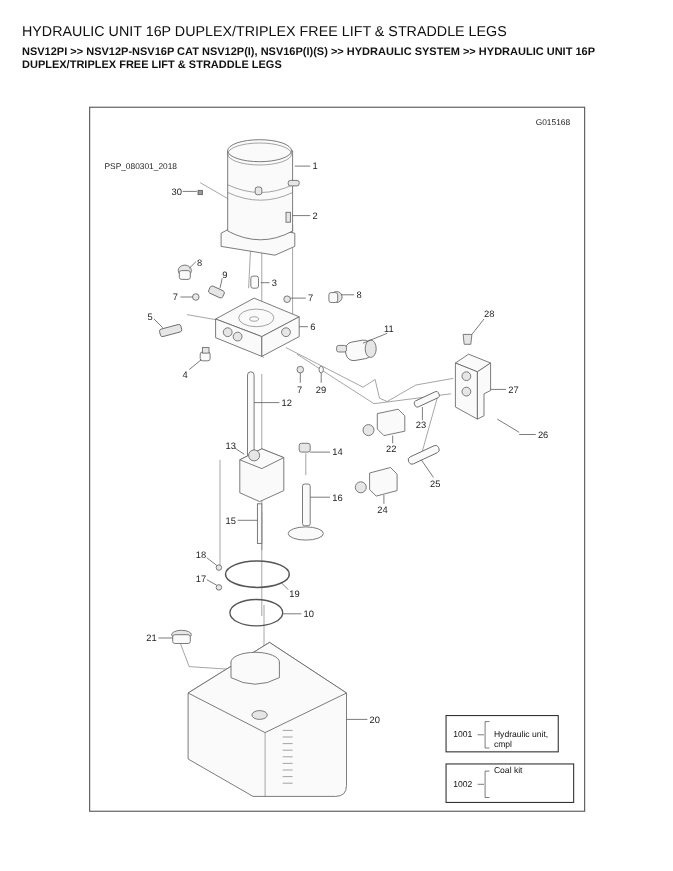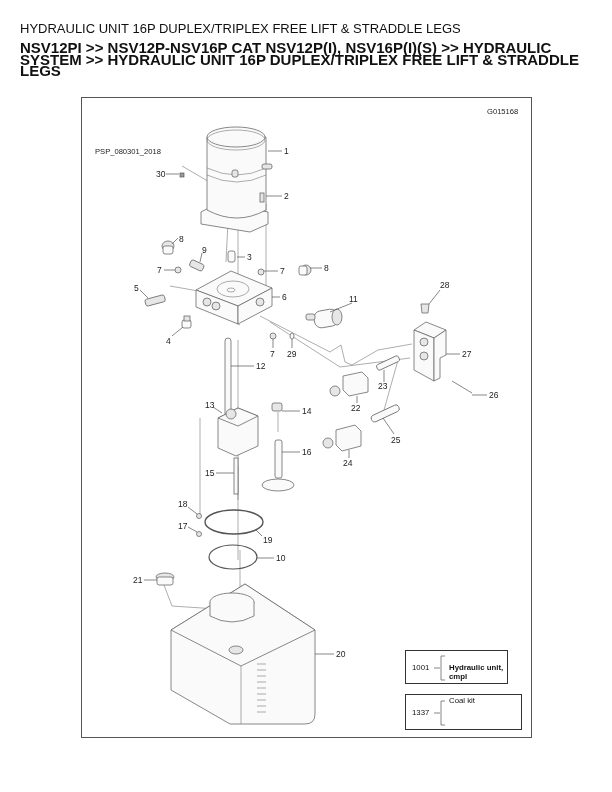--- a/index.html
+++ b/index.html
@@ -1,19 +1,19 @@
 <!DOCTYPE html>
 <html><head>
 <meta charset="utf-8">
 <style>
   html, body { margin: 0; padding: 0; background: #ffffff; }
   body { width: 612px; height: 792px; position: relative; overflow: hidden;
          font-family: "Liberation Sans", sans-serif; color: #111; }
   .title { position: absolute; left: 20px; top: 21px; font-size: 13px; font-weight: normal; letter-spacing: 0; }
-  .crumb { position: absolute; left: 20px; top: 42px; width: 570px; font-size: 15px; font-weight: bold; line-height: 11.5px; }
+  .crumb { position: absolute; left: 20px; top: 42px; width: 570px; font-size: 10px; font-weight: bold; line-height: 11.5px; }
   .frame { position: absolute; left: 81px; top: 97px; width: 451px; height: 641px;
            border: 1.3px solid #555; box-sizing: border-box; background: #fff; }
   .ref-left { position: absolute; left: 95px; top: 107px; font-size: 7.6px; color: #222; margin-top: 40px; }
   .ref-right { position: absolute; left: 487px; top: 107px; font-size: 7.6px; color: #222; }
   svg.diagram { position: absolute; left: 0; top: 0; }
   .callout { font-family: "Liberation Sans", sans-serif; font-size: 8.5px; fill: #222; }
   .part { fill: #fafafa; stroke: #6a6a6a; stroke-width: 0.8; }
   .shade { fill: #e6e6e6; stroke: #6a6a6a; stroke-width: 0.8; }
   .dark { fill: #9a9a9a; stroke: #555; stroke-width: 0.7; }
   .lead { fill: none; stroke: #555; stroke-width: 0.7; }
@@ -267,22 +267,22 @@
     <text class="callout" x="156" y="177">30</text>
   </g>
 </svg>
 
 <div class="kit" style="left:405px; top:650px; width:103px; height:34px;">
   <span class="kit-num" style="left:6px; top:12px;">1001</span>
   <svg style="position:absolute; left:28px; top:4px;" width="14" height="26">
     <line x1="0" y1="13" x2="6" y2="13" stroke="#555" stroke-width="0.7"></line>
     <path d="M11,1 L7,1 L7,25 L11,25" fill="none" stroke="#555" stroke-width="0.7"></path>
   </svg>
-  <span class="kit-label" style="left:43px; top:12px;font-weight:bold;">Hydraulic unit, cmpl</span>
+  <span class="kit-label" style="left:43px; top:12px;">Hydraulic unit, cmpl</span>
 </div>
 <div class="kit" style="left:405px; top:694px; width:117px; height:36px;">
-  <span class="kit-num" style="left:6px; top:13px;">1337</span>
+  <span class="kit-num" style="left:6px; top:13px;">1002</span>
   <svg style="position:absolute; left:28px; top:5px;" width="14" height="26">
     <line x1="0" y1="13" x2="6" y2="13" stroke="#555" stroke-width="0.7"></line>
     <path d="M11,1 L7,1 L7,25 L11,25" fill="none" stroke="#555" stroke-width="0.7"></path>
   </svg>
   <span class="kit-label" style="left:43px; top:1px;text-align:center;">Coal kit</span>
 </div>
 
 </body></html>

